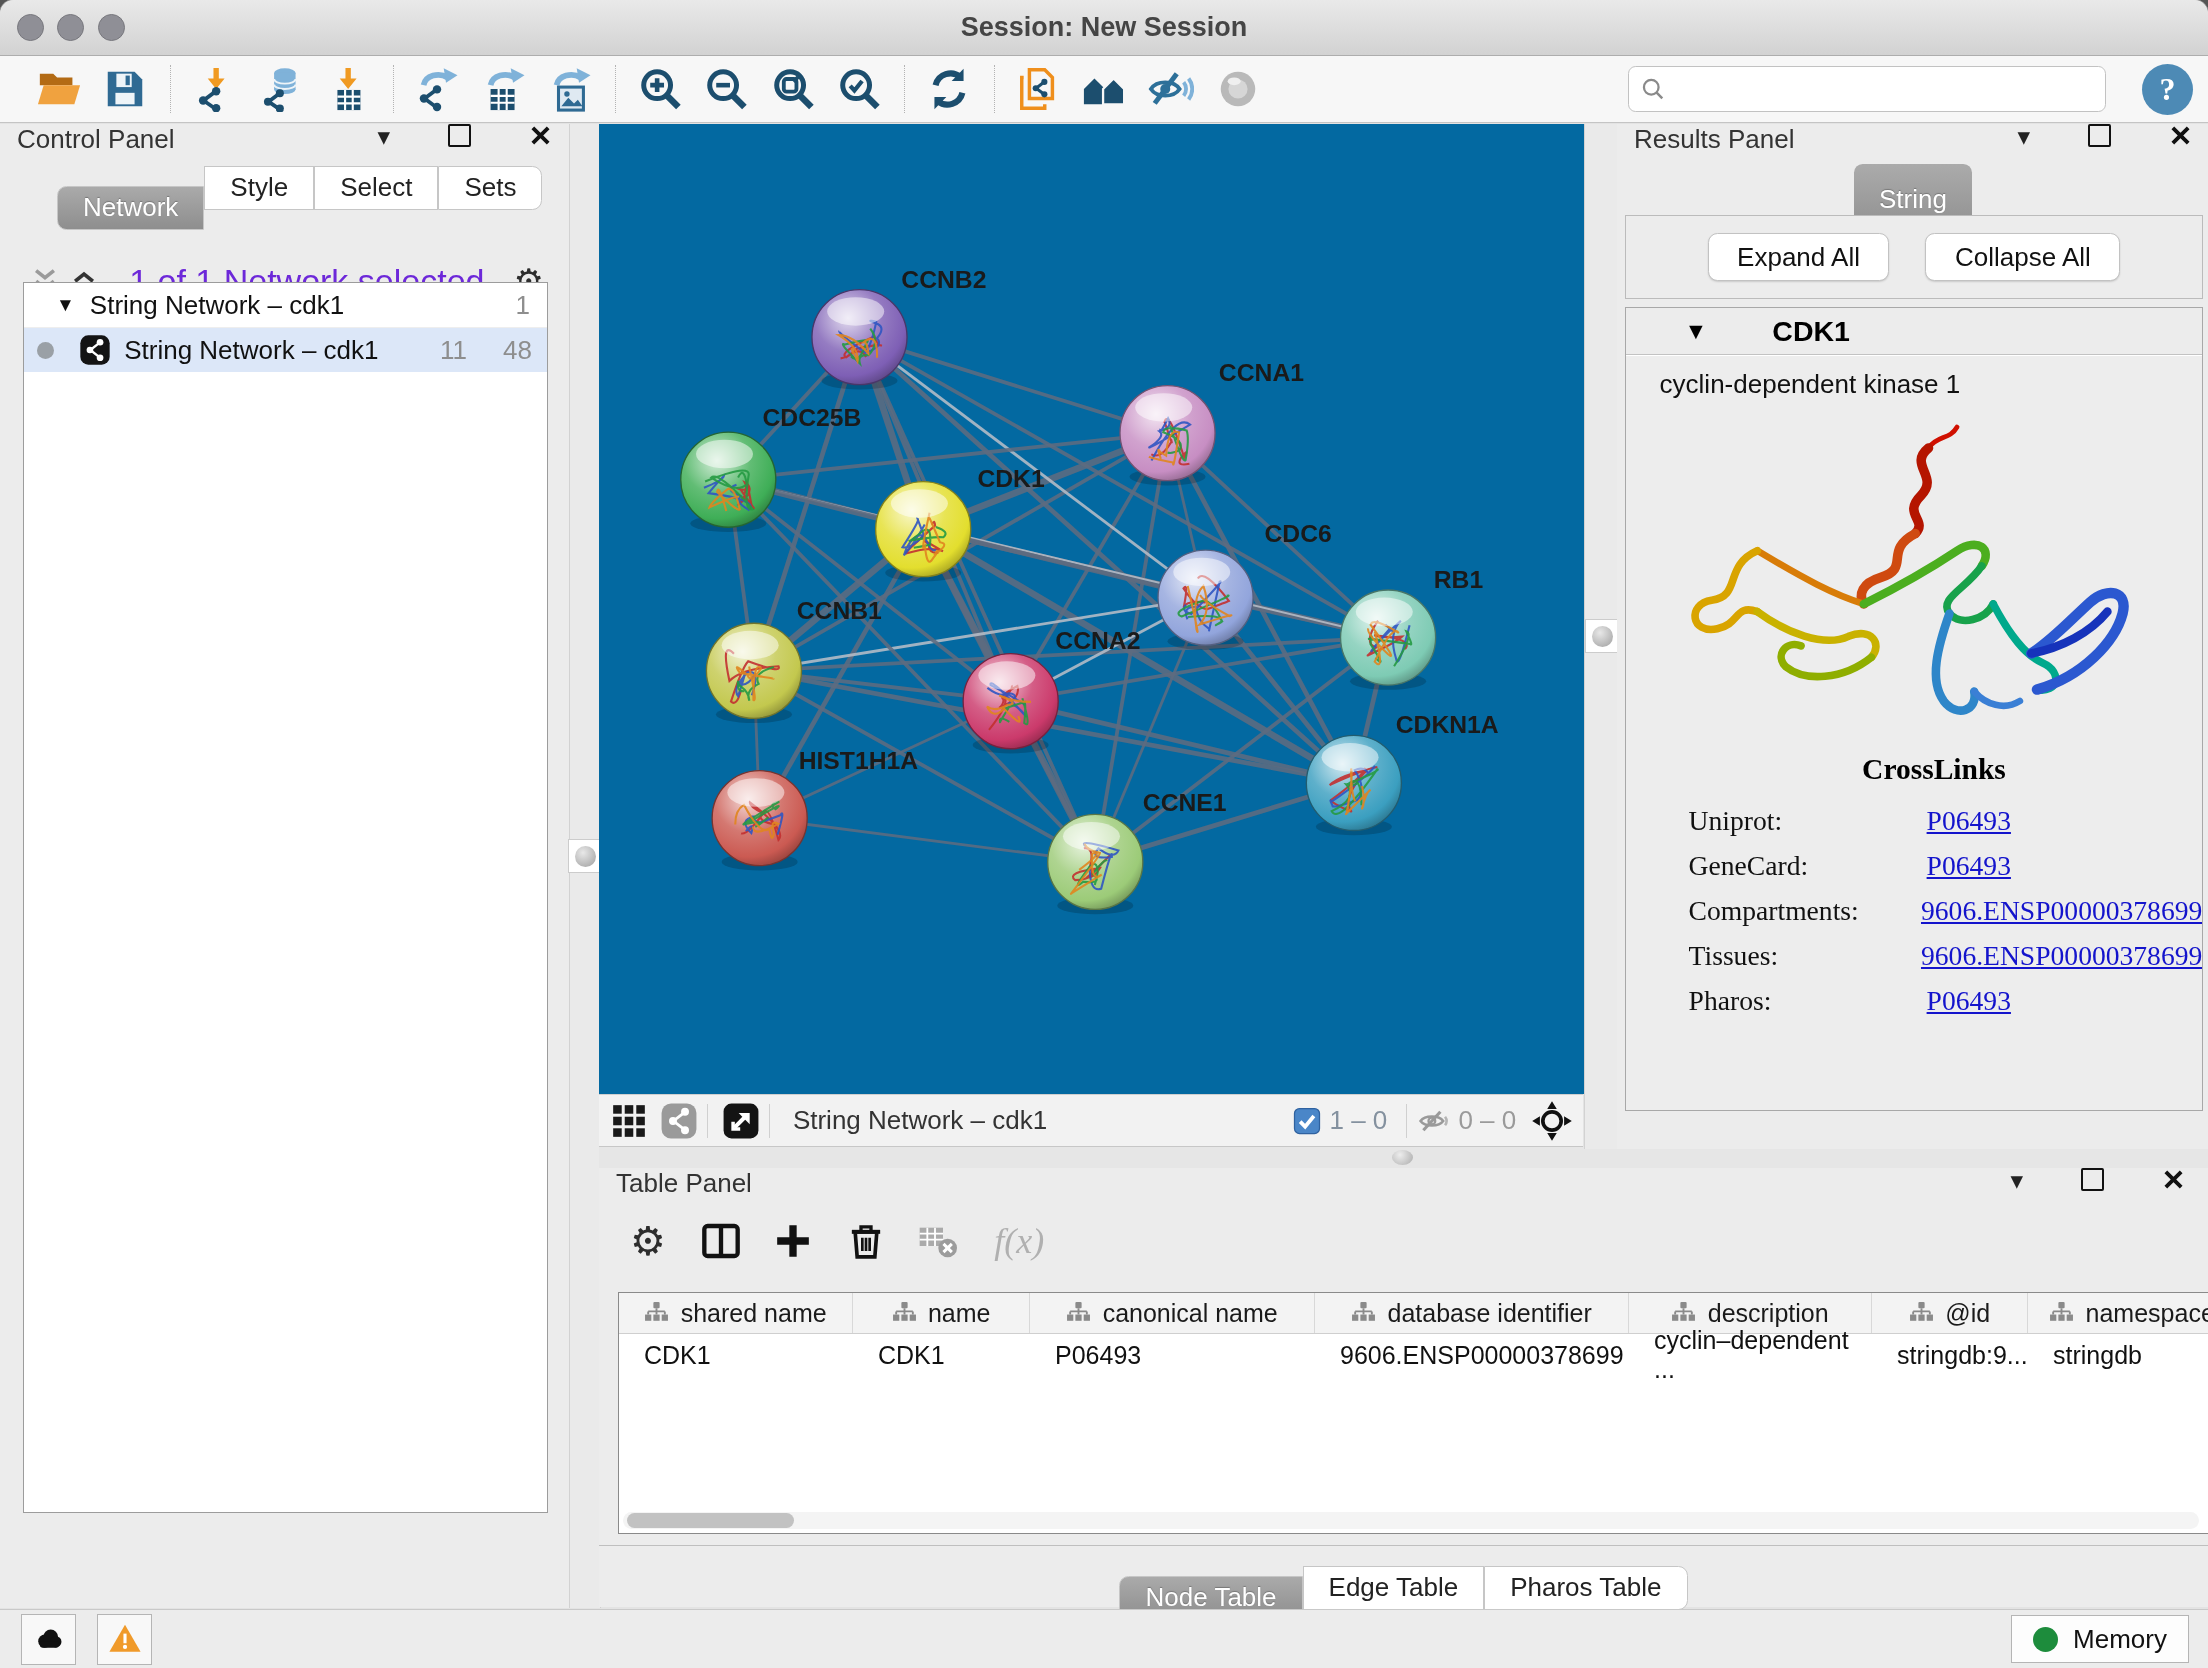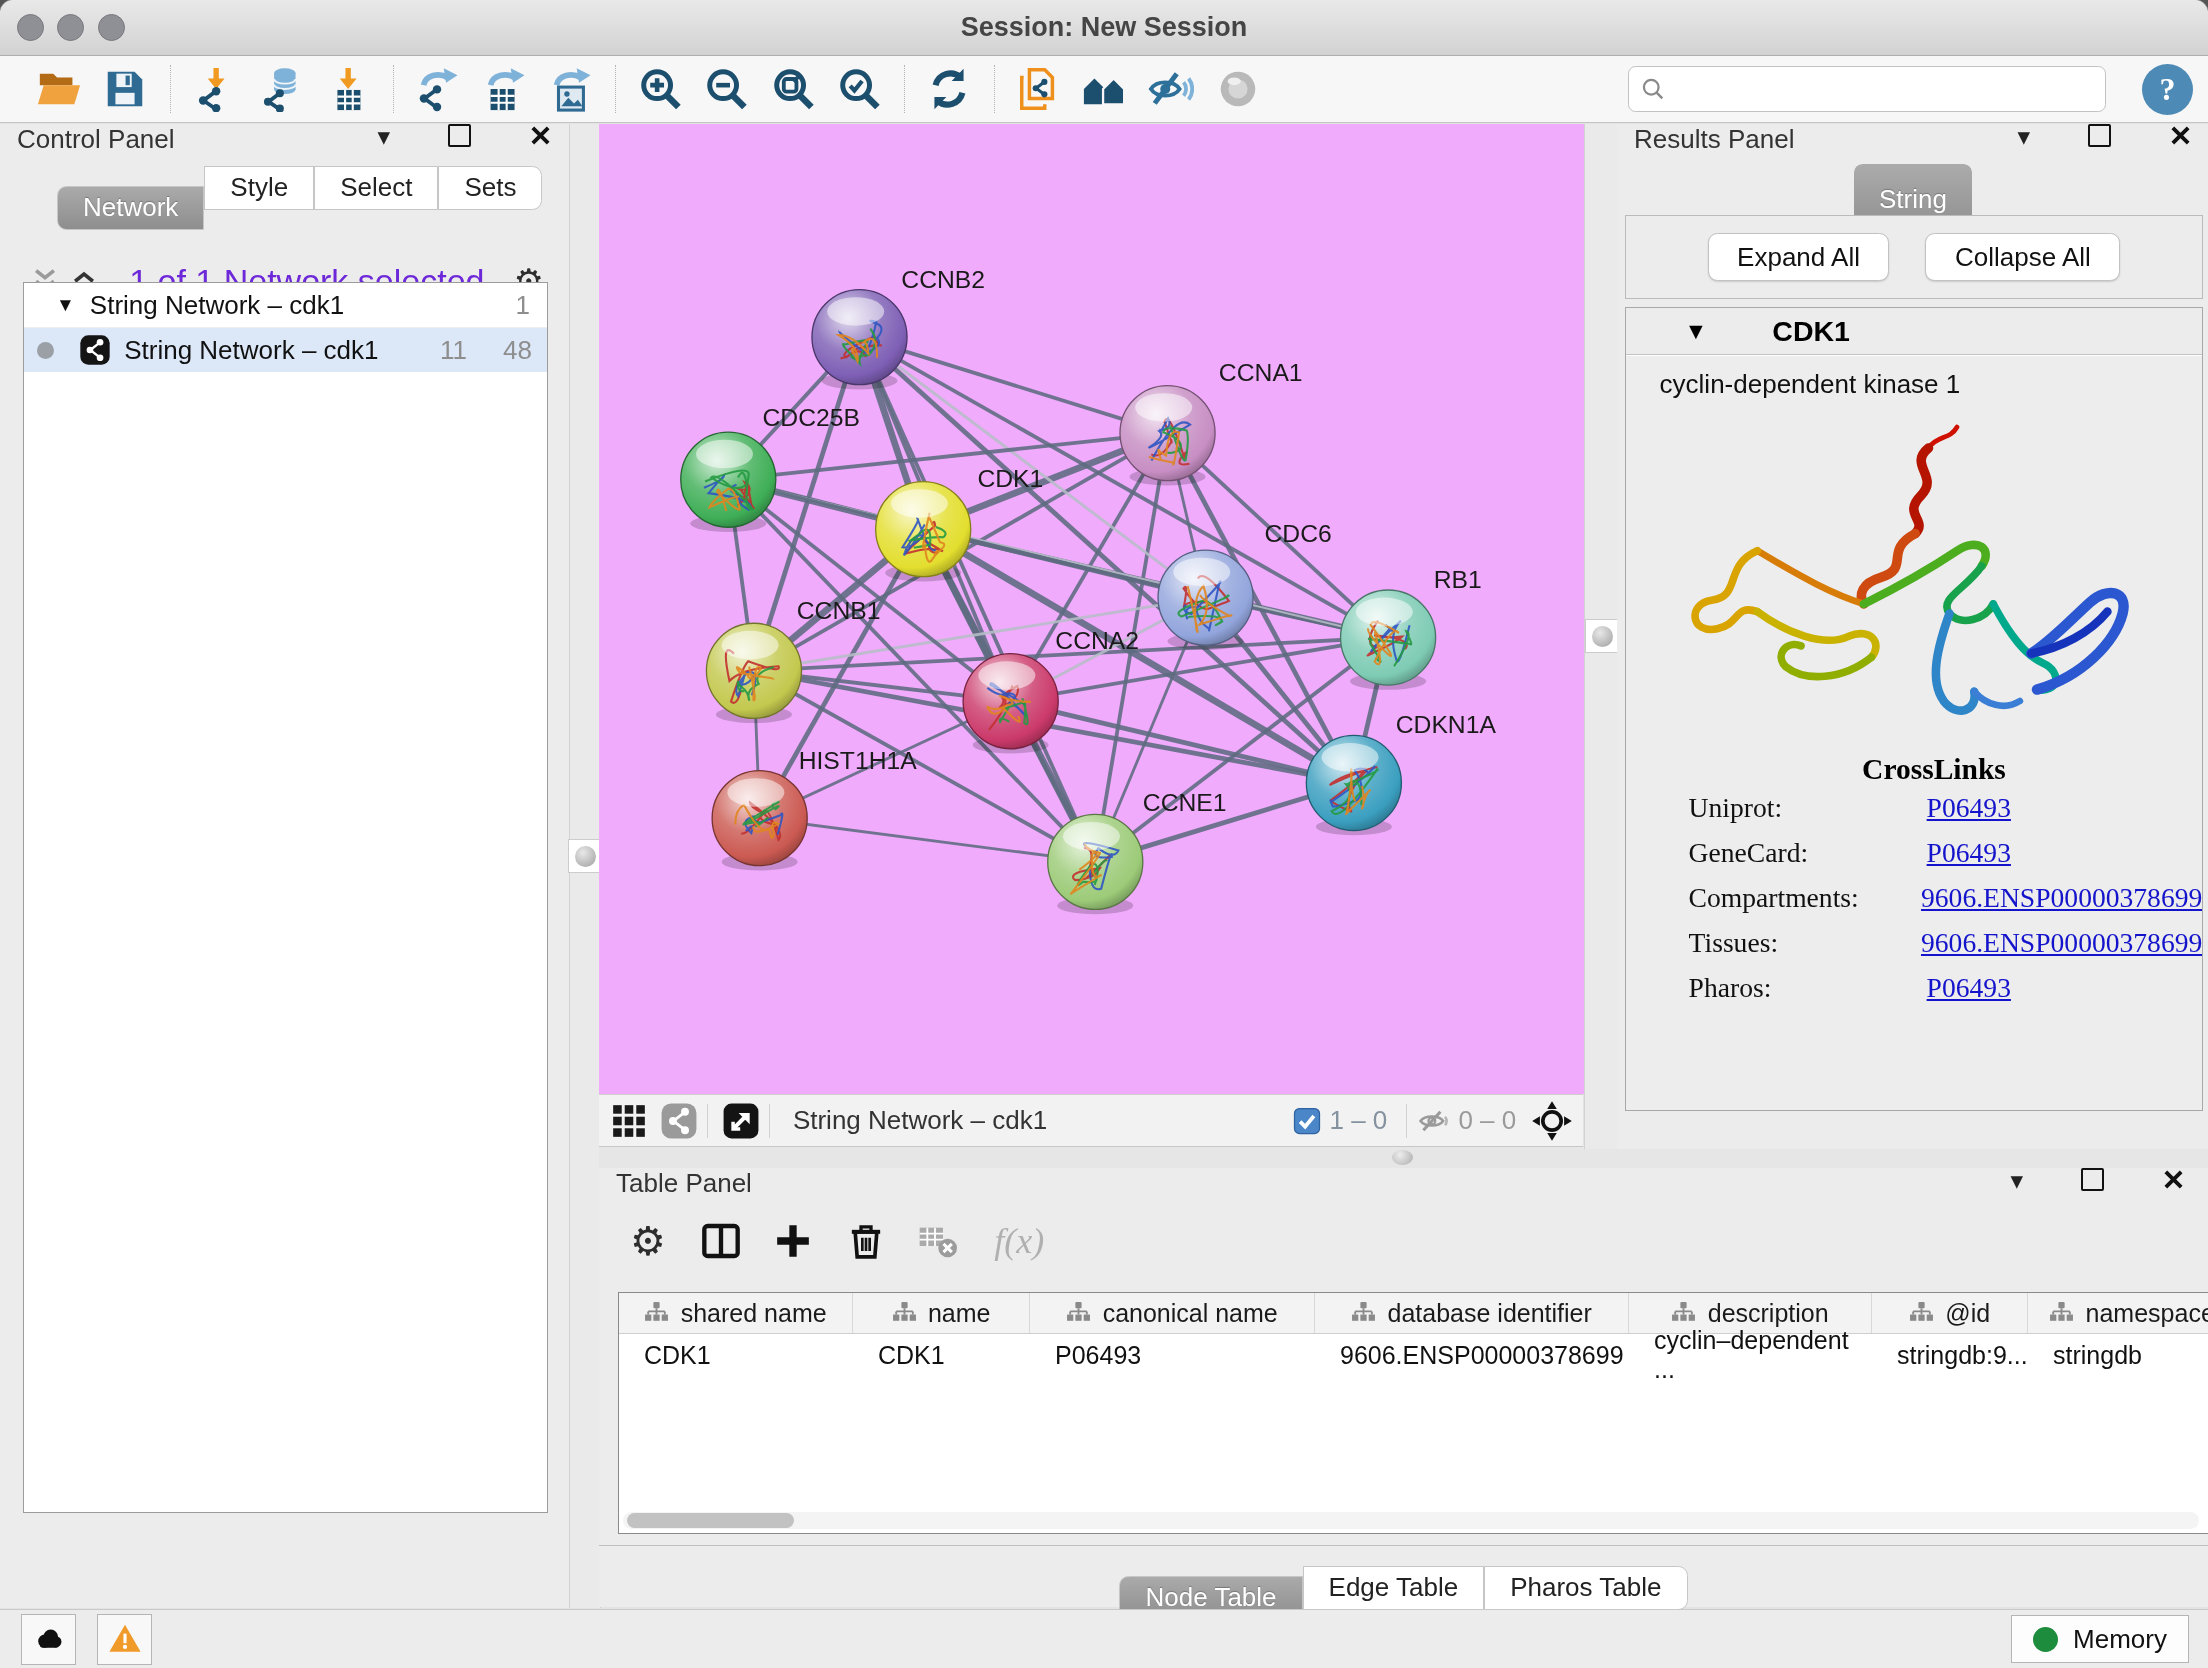--- a/index.html
+++ b/index.html
@@ -56,21 +56,21 @@
   
   .vsplit{position:absolute;background:#eaeaea;border-left:1px solid #d2d2d2;border-right:1px solid #cfcfcf;}
   .grip{position:absolute;width:32px;height:32px;background:#fff;border:1px solid #ccc;
     display:flex;align-items:center;justify-content:center;cursor:pointer;}
   .grip i{display:block;width:21px;height:21px;border-radius:50%;
     background:radial-gradient(circle at 38% 32%,#e8e8e8,#9e9e9e);}
   .hsplit{position:absolute;left:599px;top:1147px;width:1609px;height:21px;background:#e6e6e6;}
   .hgrip{position:absolute;left:793px;top:2.9px;width:21px;height:15px;border-radius:50%;
     background:radial-gradient(circle at 38% 32%,#ededed,#ababab);}
   
-  .netview{position:absolute;left:599px;top:124px;width:1048px;height:970px;background:#f0abfc;}
+  .netview{position:absolute;left:599px;top:124px;width:1048px;height:970px;background:#0369a1;font-weight:bold;}
   .netfooter{position:absolute;left:599px;top:1094px;width:984px;height:53px;background:#f2f2f2;
     border-top:1px solid #cfcfcf;border-bottom:1px solid #c7c7c7;display:flex;align-items:center;box-sizing:border-box;}
   .nf-ic{width:38px;height:38px;margin-left:11.4px;cursor:pointer;}
   .nfsep{border-left:1px solid #d0d0d0;height:34px;margin:0 9.5px;}
   .nf-title{font-size:26px;color:#333;margin-left:13.3px;}
   .nf-count1{font-size:26px;color:#84919f;margin:0 9.5px 0 7.6px;}
   .nf-count2{font-size:26px;color:#9a9a9a;margin:0 13.3px 0 7.6px;}
   
   .rpanel{position:absolute;left:1617px;top:124px;width:592px;height:1025px;background:#ececec;box-sizing:border-box;}
   .rtabwrap{display:flex;justify-content:center;margin-top:3.8px;}
@@ -81,21 +81,21 @@
   .rbtn{height:46px;padding:0 28.5px;background:#fff;border:1px solid #c2c2c2;border-radius:9.5px;
     display:flex;align-items:center;font-size:26px;color:#111;cursor:pointer;box-shadow:0 1px 1.9px rgba(0,0,0,.15);}
   .rboxB{position:absolute;left:7.6px;right:5.7px;top:183px;bottom:38px;border:1.9px solid #a8a8a8;background:#ededed;overflow:hidden;}
   .rsec-head{height:46px;display:flex;align-items:center;background:#ececec;border-bottom:1.9px solid #c2c2c2;}
   .rsec-head .tri{font-size:23px;margin-left:59px;cursor:pointer;}
   .rsec-head .gname{font-size:28.5px;font-weight:bold;margin-left:65px;color:#000;}
   .rsec-body{border-top:1px solid #fff;}
   .rdesc{font-size:26px;color:#111;margin:13.3px 0 0 34px;}
   .structwrap{margin:7.6px 0 0 17px;}
   .clink-title{font-family:"Liberation Serif",serif;font-weight:bold;font-size:29.5px;color:#000;margin:9.5px 0 5.7px 40px;text-align:center;}
-  .cl-row{display:flex;align-items:flex-start;height:45px;font-family:"Liberation Serif",serif;font-size:27.6px;}
+  .cl-row{display:flex;align-items:flex-end;height:45px;font-family:"Liberation Serif",serif;font-size:27.6px;}
   .cl-label{margin-left:63px;width:238px;color:#111;}
   .cl-value{color:#1414cc;text-decoration:underline;cursor:pointer;}
   
   .tpanel{position:absolute;left:599px;top:1168px;width:1609px;height:439px;background:#ececec;box-sizing:border-box;}
   .ttool{display:flex;align-items:center;height:70px;margin-top:1.9px;padding-left:27px;}
   .ttool .tt-ic{width:44px;height:44px;margin-right:28.5px;display:flex;align-items:center;justify-content:center;cursor:pointer;}
   .ttool .tt-ic svg{width:40px;height:40px;}
   .fx{font-family:"Liberation Serif",serif;font-style:italic;font-size:36px;color:#b0b0b0;margin-left:5.7px;}
   .tablebox{position:absolute;left:19px;right:0;top:124px;height:240px;background:#fff;
     border:1.9px solid #8a8a8a;border-right:none;overflow:hidden;}

